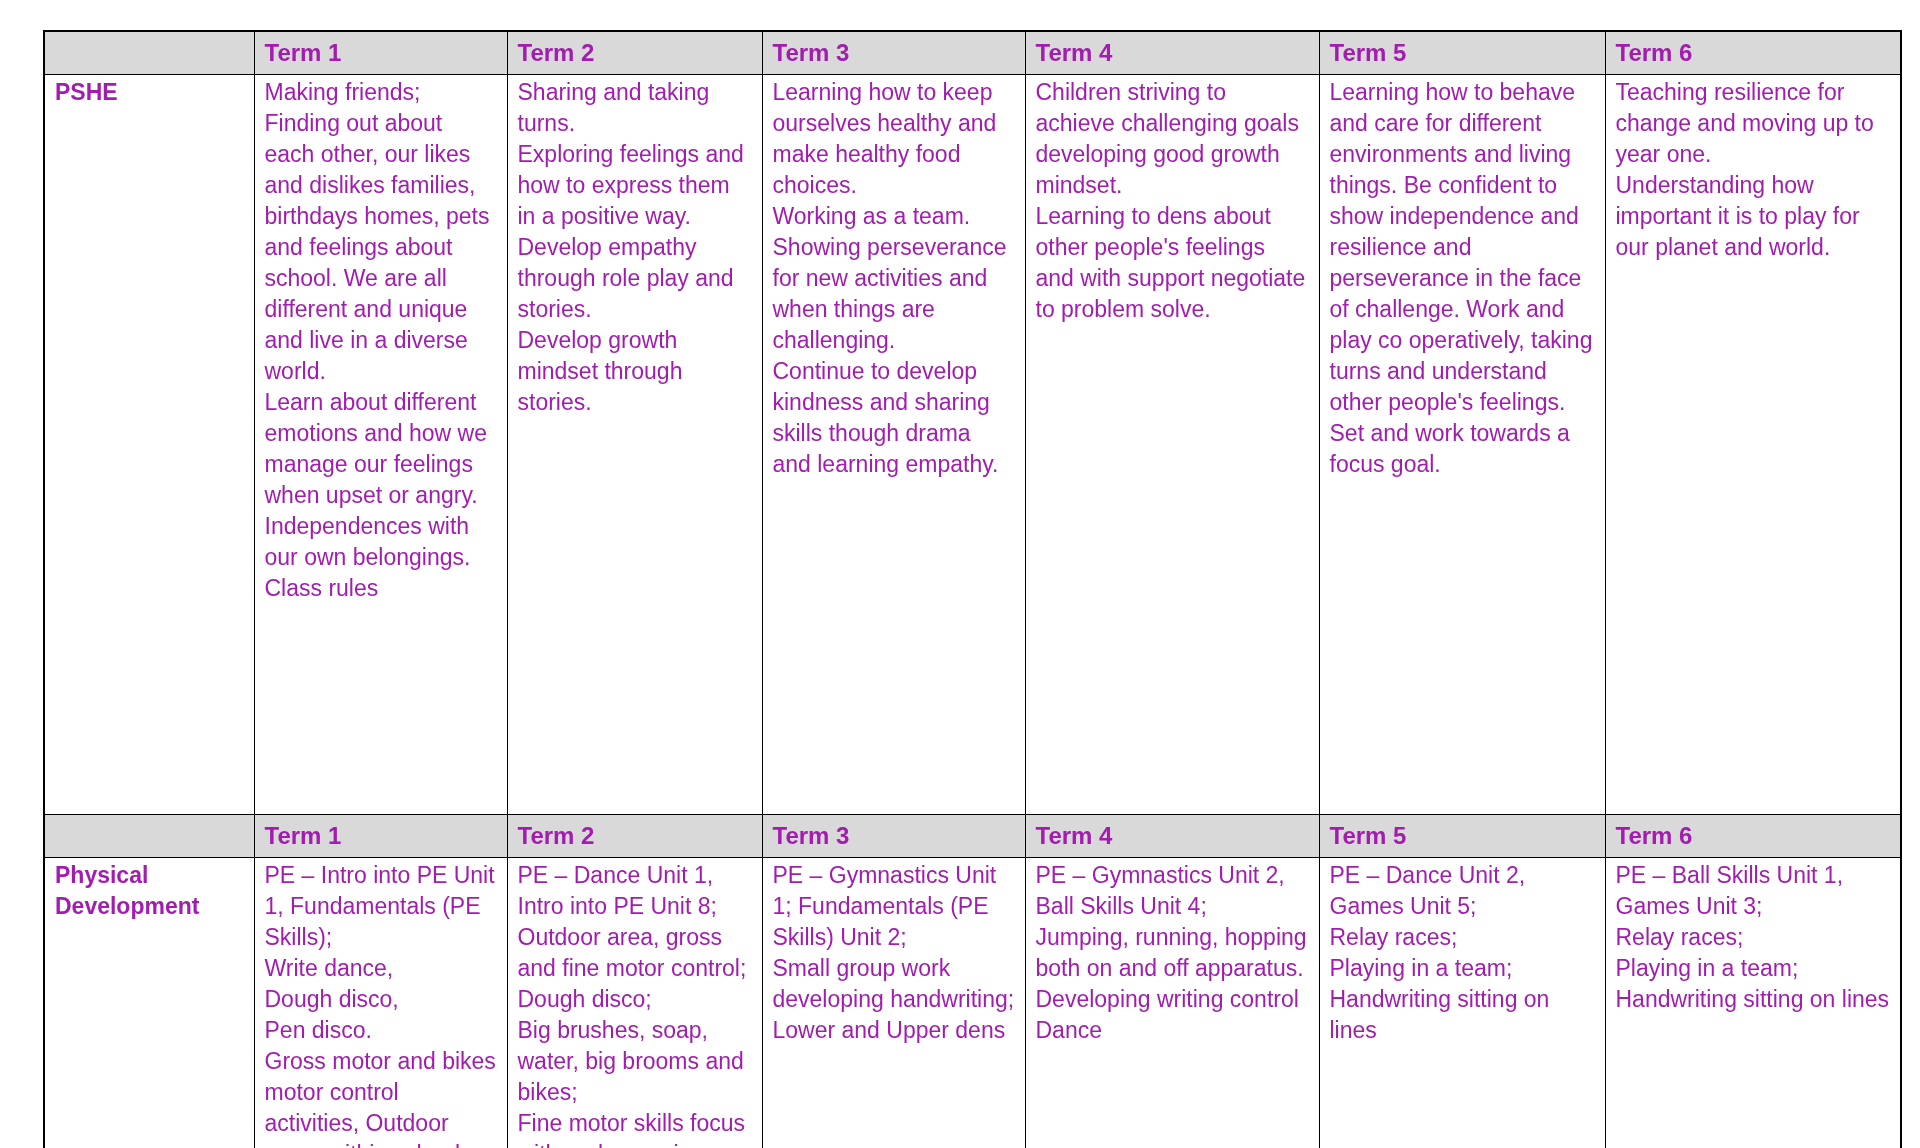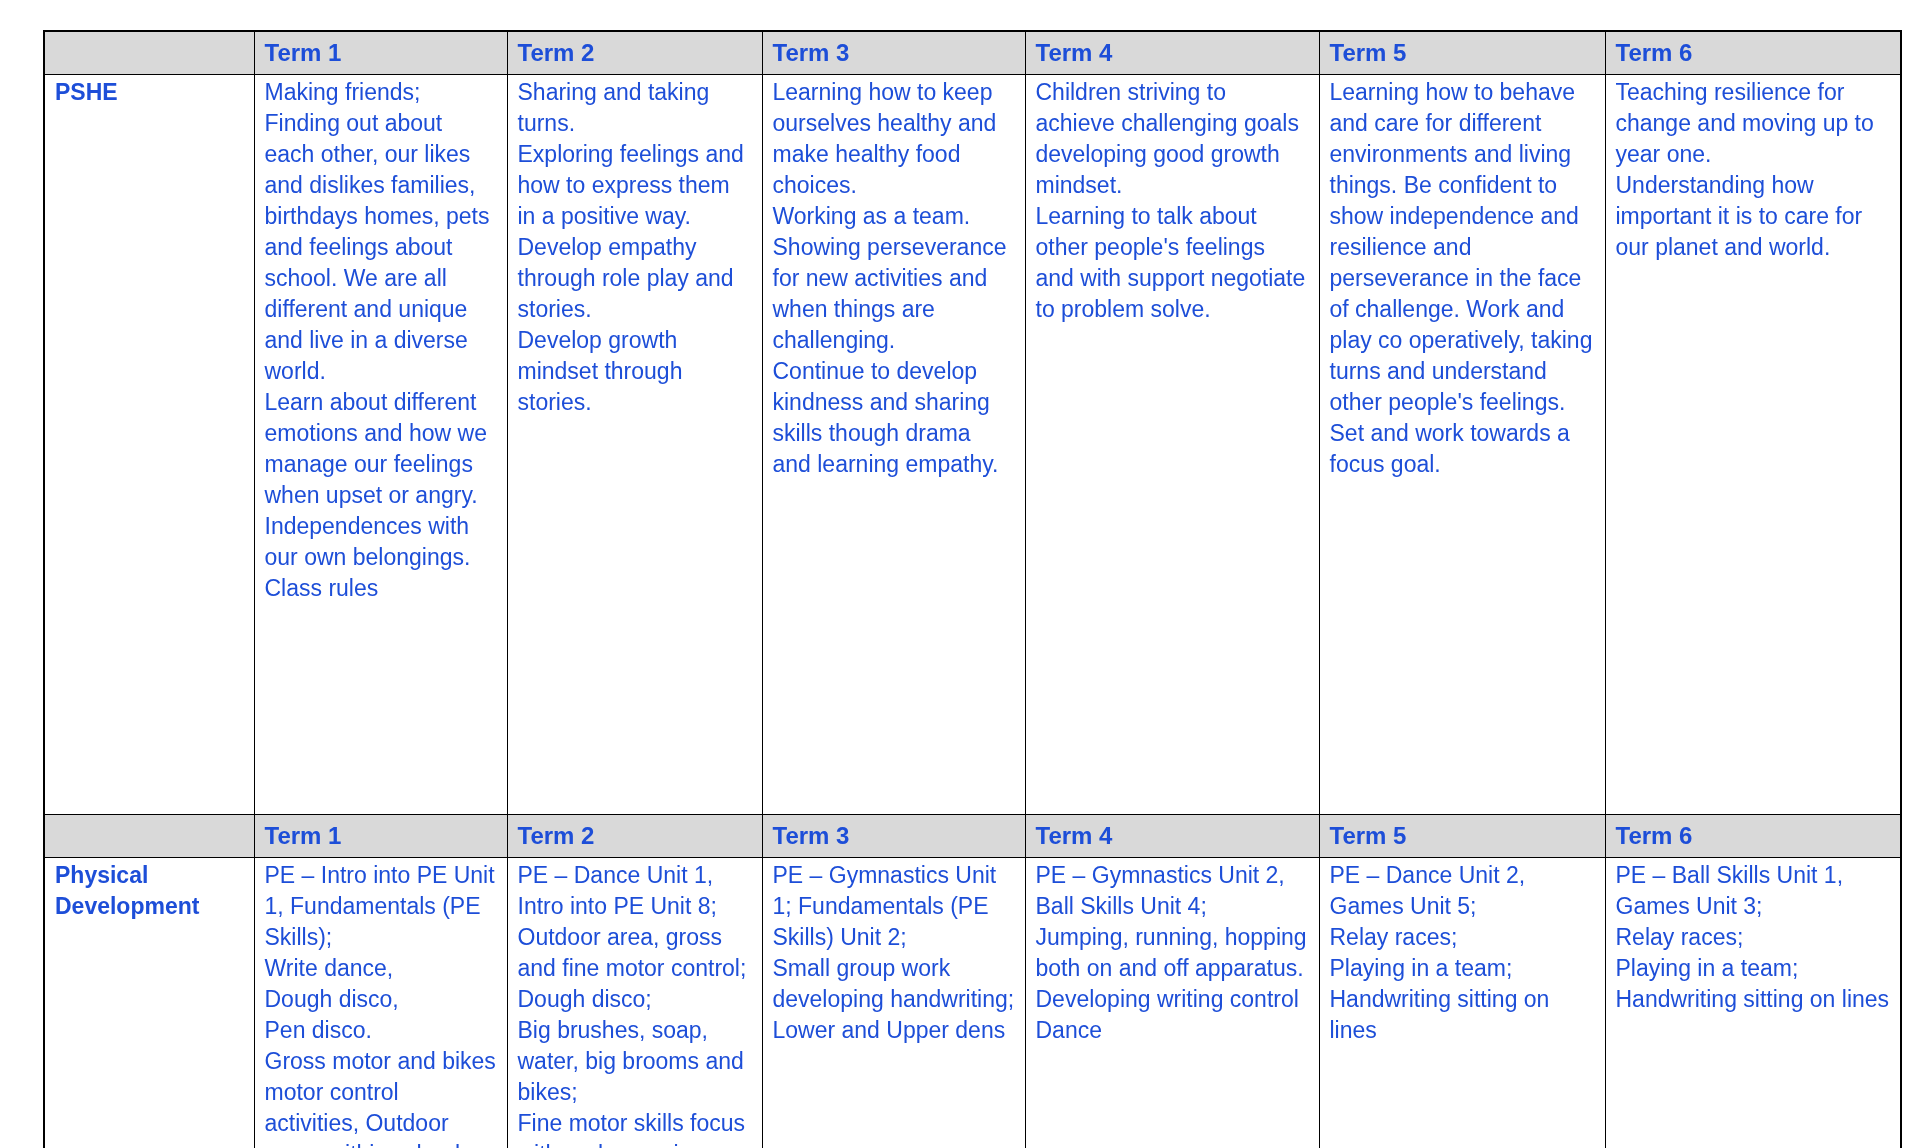--- a/index.html
+++ b/index.html
@@ -6,21 +6,21 @@
     margin: 0;
     padding: 0;
     background: #ffffff;
   }
   .page {
     position: relative;
     width: 1920px;
     height: 1148px;
     background: #ffffff;
     font-family: "Liberation Sans", sans-serif;
-    color: #1d4ed8;
+    color: #a21caf;
   }
   table.curriculum {
     position: absolute;
     left: 43px;
     top: 30px;
     width: 1857px;
     border-collapse: collapse;
     table-layout: fixed;
     border: 2px solid #000000;
   }
@@ -89,24 +89,24 @@
 Class rules</td>
       <td>Sharing and taking turns.
 Exploring feelings and how to express them in a positive way.
 Develop empathy through role play and stories.
 Develop growth mindset through stories.</td>
       <td>Learning how to keep ourselves healthy and make healthy food choices.
 Working as a team.
 Showing perseverance for new activities and when things are challenging.
 Continue to develop kindness and sharing skills though drama and learning empathy.</td>
       <td>Children striving to achieve challenging goals developing good growth mindset.
-Learning to talk about other people's feelings and with support negotiate to problem solve.</td>
+Learning to dens about other people's feelings and with support negotiate to problem solve.</td>
       <td>Learning how to behave and care for different environments and living things.  Be confident to show independence and resilience and perseverance in the face of challenge. Work and play co operatively, taking turns and understand other people's feelings. Set and work towards a focus goal.</td>
       <td>Teaching resilience for change and moving up to year one.
-Understanding how important it is to care for our planet and world.</td>
+Understanding how important it is to play for our planet and world.</td>
     </tr>
 
     <tr class="term-header-row">
       <th></th>
       <th>Term 1</th>
       <th>Term 2</th>
       <th>Term 3</th>
       <th>Term 4</th>
       <th>Term 5</th>
       <th>Term 6</th>

